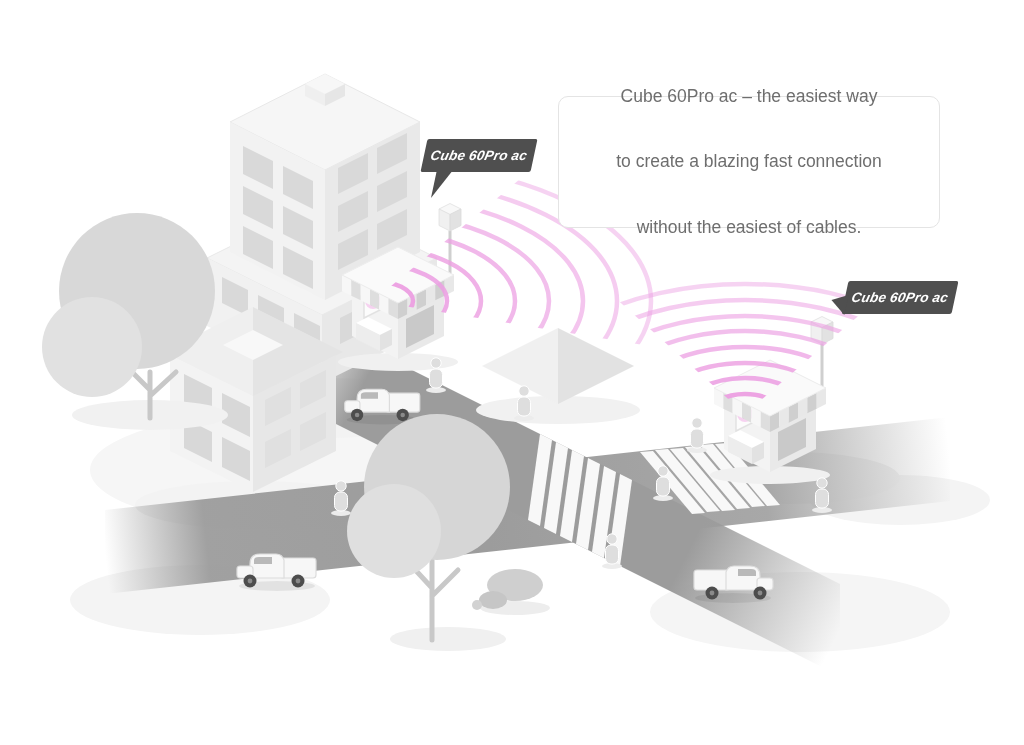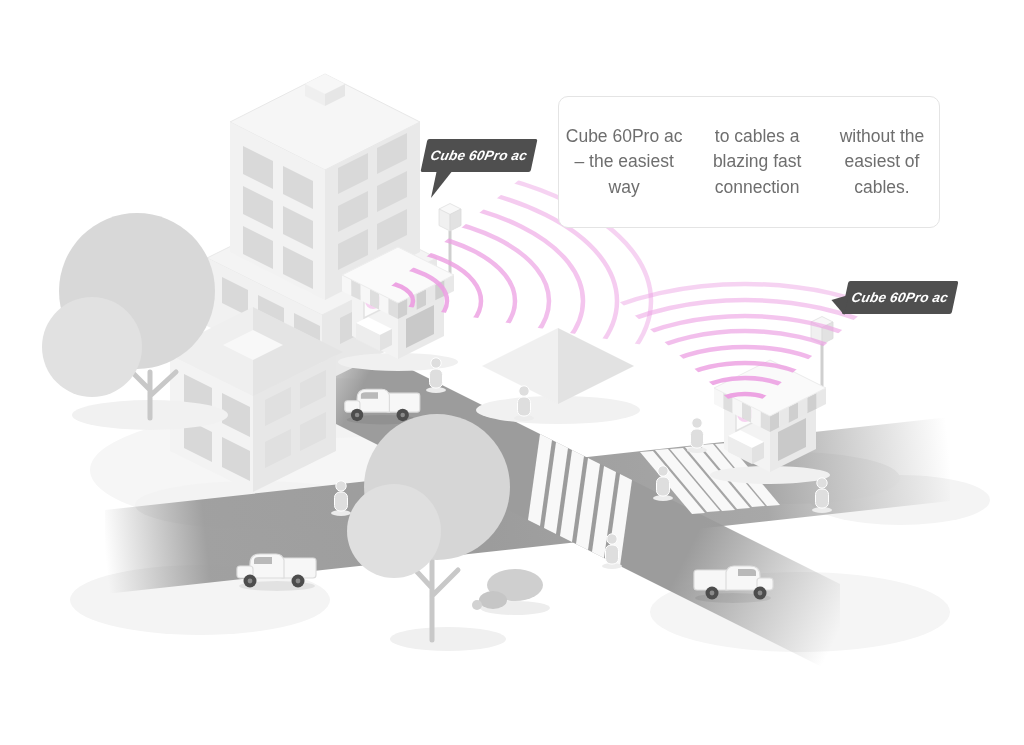--- a/index.html
+++ b/index.html
@@ -12,26 +12,27 @@
   }
   .scene-svg{position:absolute;left:0;top:0;}
   
   .info-card{
     position:absolute;
     left:558px;top:96px;
     width:380px;height:130px;
     background:#ffffff;
     border:1.5px solid #e4e4e4;
     border-radius:10px;
-    display:flex;
+    display:flex;flex-direction:column;
     align-items:center;justify-content:center;
     color:#6e6e6e;
     font-size:17.5px;
     line-height:1.45;
     text-align:center;
+    gap:40px;
   }
   .info-card span{display:block;}
   
   .device-tag{
     position:absolute;
     width:110px;
     padding:9px 0;
     background:#4f4f4f;
     color:#ffffff;
     font-size:13.5px;
@@ -293,21 +294,21 @@
   <g>
     <ellipse cx="515" cy="608" rx="35" ry="7" fill="#ededed"></ellipse>
     <ellipse cx="515" cy="585" rx="28" ry="16" fill="#cfcfcf"></ellipse>
     <ellipse cx="493" cy="600" rx="14" ry="9" fill="#c6c6c6"></ellipse>
     <circle cx="477" cy="605" r="5" fill="#d2d2d2"></circle>
   </g>
 </svg>
 
   <div class="info-card">
     <span>Cube 60Pro ac – the easiest way</span>
-    <span>to cables a blazing fast connection</span>
+    <span>to create a blazing fast connection</span>
     <span>without the easiest of cables.</span>
   </div>
 
   <div class="device-tag tag-left">
     <span>Cube 60Pro ac</span>
   </div>
   <div class="device-tag tag-right">
     <span>Cube 60Pro ac</span>
   </div>
 

